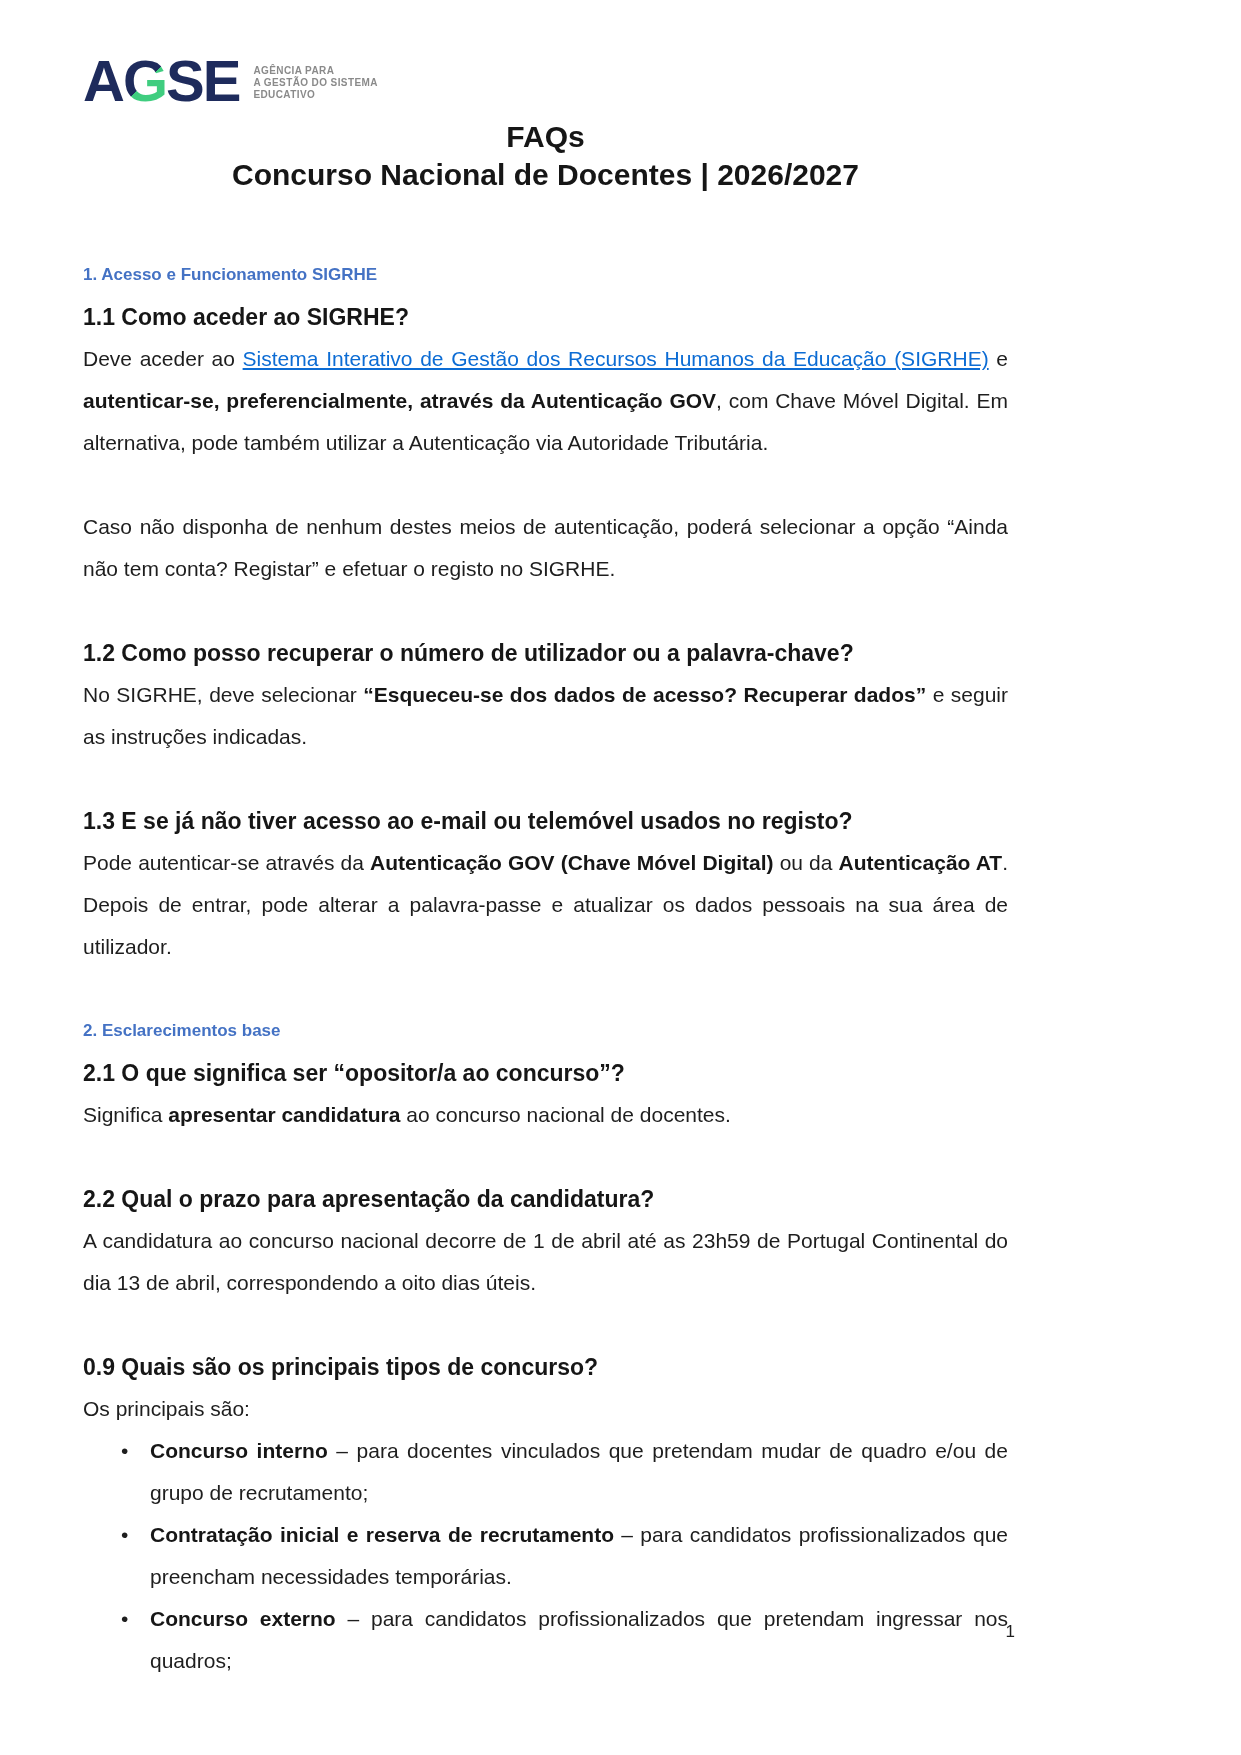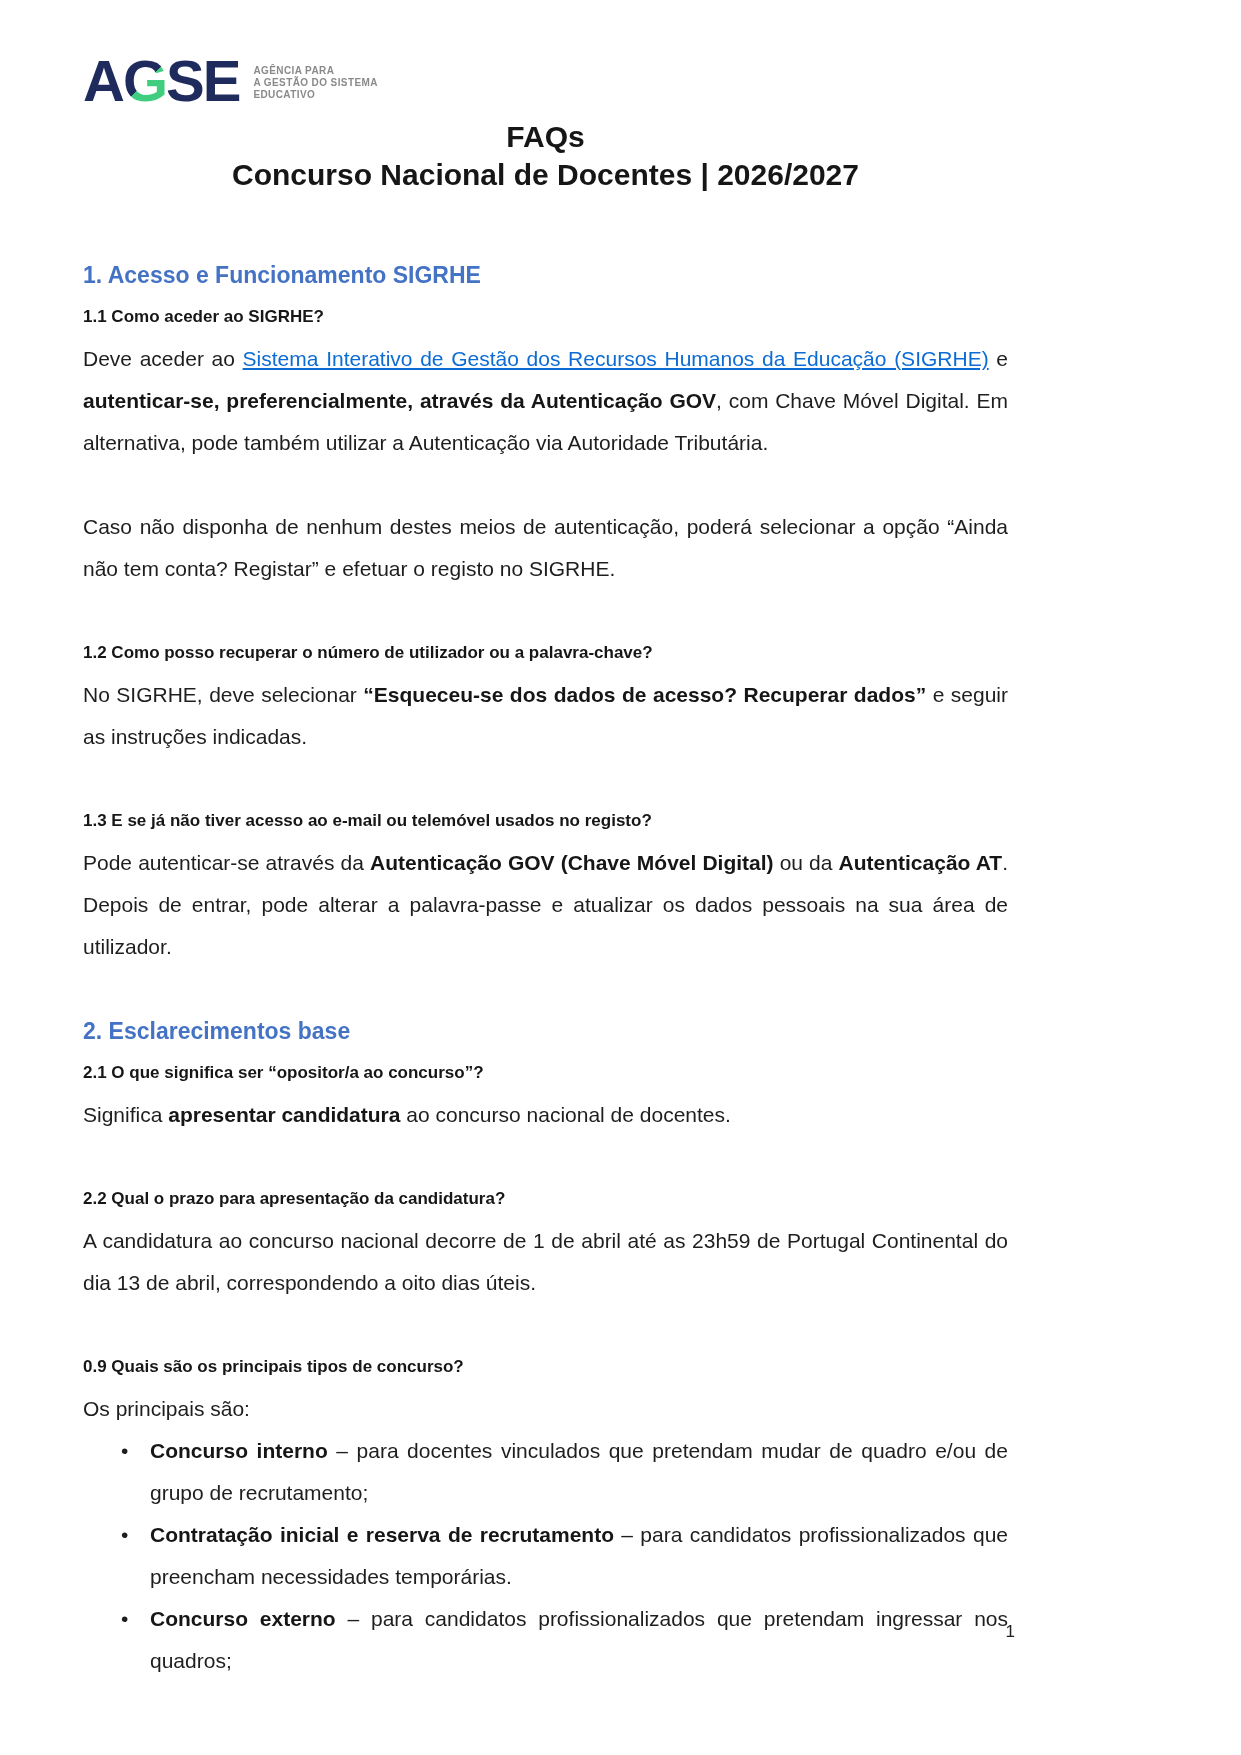--- a/index.html
+++ b/index.html
@@ -30,25 +30,25 @@
   }
 
   
   .title, .subtitle { text-align:center; font-size:30px; line-height:38px; font-weight:700; color:#161616; }
   .title { margin-top:10px; }
   .subtitle { }
 
   
   .doc-body { margin-top:60px; font-size:21px; line-height:42px; }
   .block-section-heading {
-    color:var(--accent,#4472C4); font-size:23px; font-weight:700;
+    color:var(--accent,#4472C4); font-size:17px; font-weight:700;
     line-height:42px; margin-top:42px;
   }
   .block-section-heading:first-child { margin-top:0; }
-  .block-question { font-size:17px; font-weight:700; line-height:42px; margin-top:42px; color:#161616; }
+  .block-question { font-size:23px; font-weight:700; line-height:42px; margin-top:42px; color:#161616; }
   .block-section-heading + .block-question { margin-top:0; }
   .block-paragraph { text-align:justify; }
   .block-paragraph.gap-before { margin-top:42px; }
   .bold { font-weight:700; color:#161616; }
   a.link { color:var(--link,#0c6cd4); text-decoration:underline; cursor:pointer; }
 
   ul.block-bullets { list-style:none; }
   .bullet-item { position:relative; padding-left:67px; text-align:justify; }
   .bullet-item::before { content:"\2022"; position:absolute; left:38px; color:#1e1e1e; }
 

